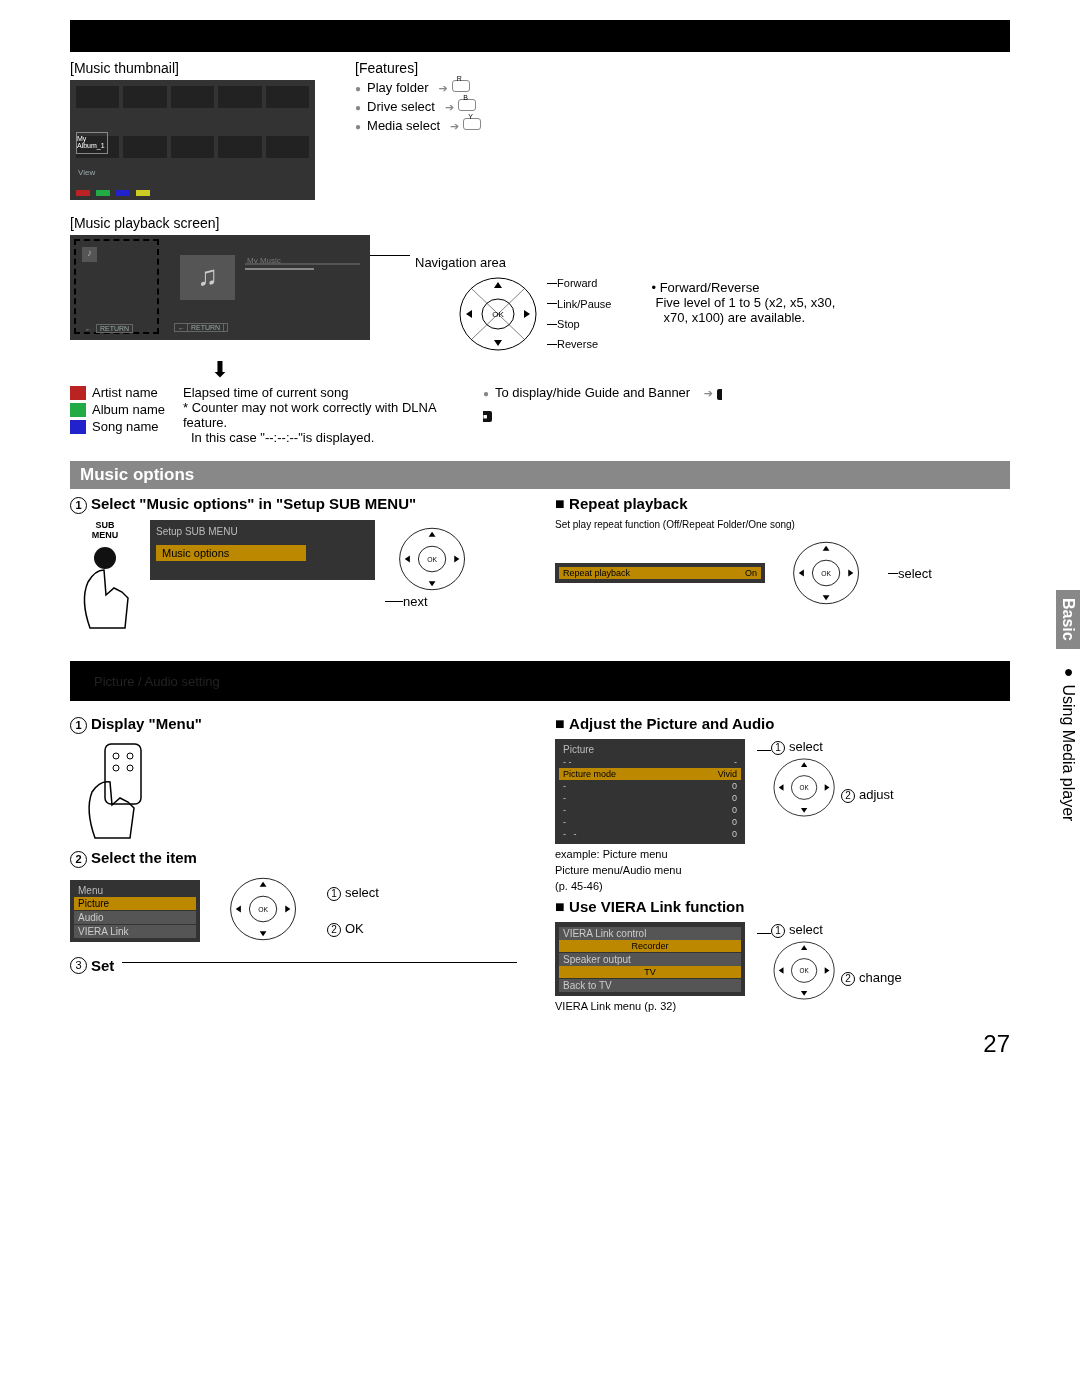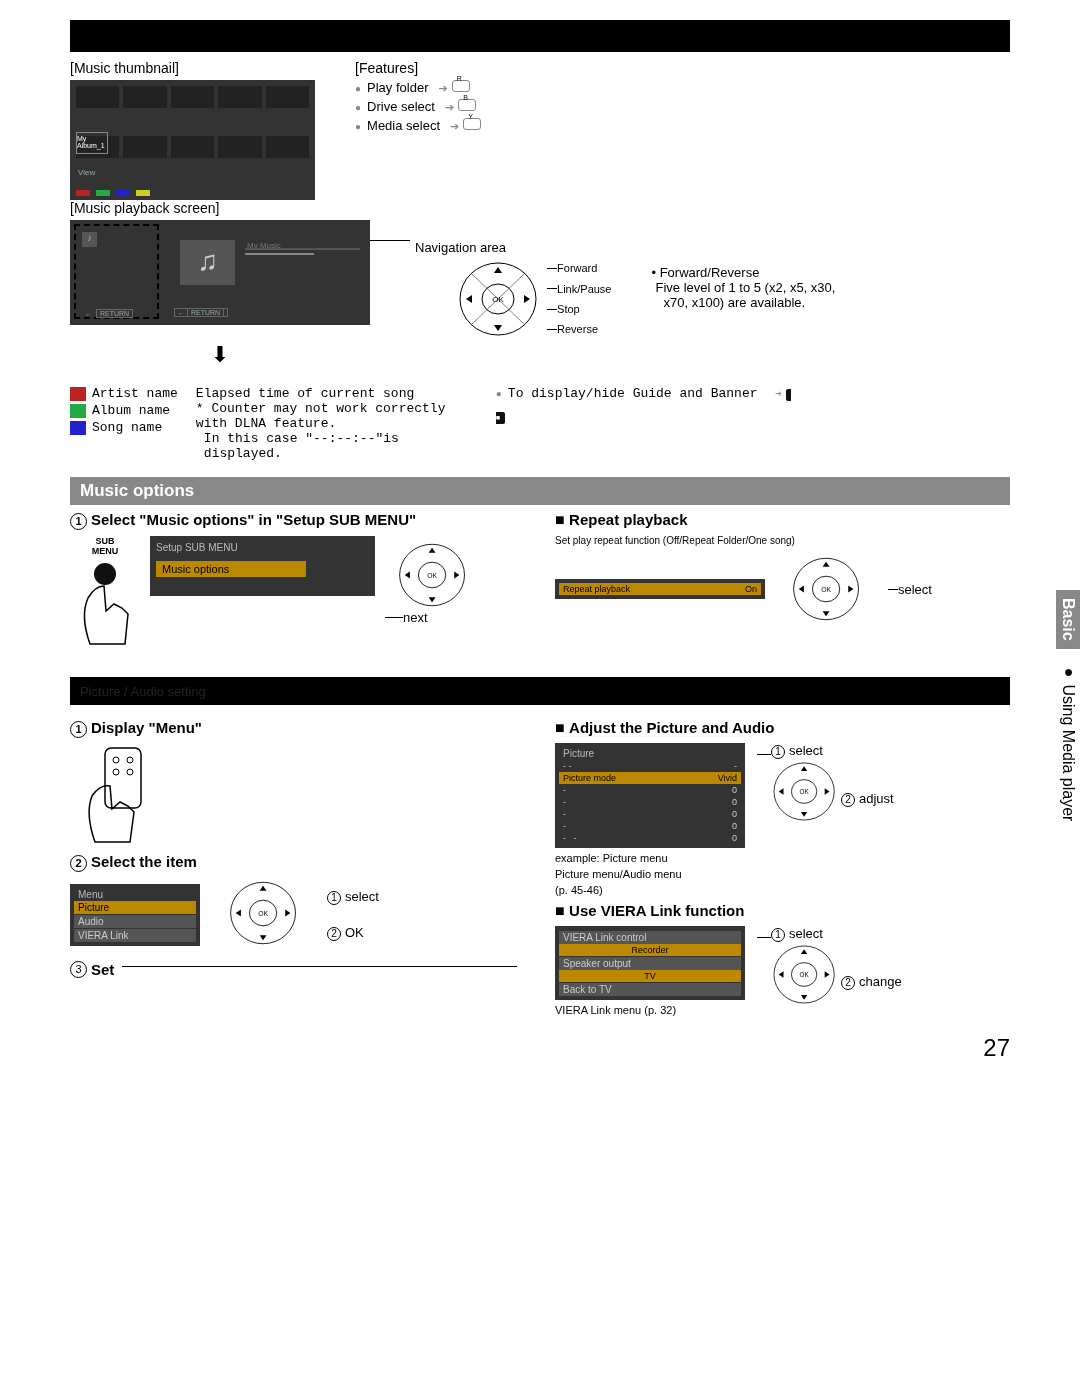--- a/index.html
+++ b/index.html
@@ -22,21 +22,21 @@
   .playback-box { background:#333; width:300px; height:105px; position:relative; }
   .dash-box { border:2px dashed #000; position:absolute; left:4px; top:4px; width:85px; height:95px;}
   .music-note { position:absolute; left:110px; top:20px; width:55px; height:45px; background:#555; color:#ccc; font-size:28px; text-align:center; line-height:42px;}
   .prog { position:absolute; left:175px; top:25px; right:10px; }
   .prog .ln { height:2px; background:#555; margin-top:3px;}
   .prog-label { color:#777; font-size:8px; position:absolute; left:177px; top:21px;}
   .return-tag { position:absolute; left:104px; bottom:8px; font-size:7px; color:#9aa; border:1px solid #666; padding:0 3px;}
   .return-tag2 { position:absolute; left:15px; bottom:8px; font-size:7px; color:#9aa; }
   .return-tag2 .box { border:1px solid #666; padding:0 3px; margin-left:2px;}
   .arrow-down { text-align:center; font-size:22px; margin:2px 0 -4px 0; width:300px;}
-  .info-grid { display:flex; margin-top:22px;font-family:Liberation Mono, monospace; }
+  .info-grid { display:flex; margin-top:6px; }
   .color-list { margin-right:18px;}
   .color-item { display:flex; align-items:center; margin-bottom:2px; font-size:13px;}
   .color-sq { width:16px; height:14px; margin-right:6px;}
   .c-r{background:#b22;} .c-g{background:#2a4;} .c-b{background:#22c;}
   .elapsed-notes { font-size:13px; max-width:260px;}
   svg.dpad { display:block;}
   .dpad-label { font-size:11px; line-height:1.3; }
   .line-conn { border-top:1px solid #000; height:1px;}
   .grey-header { background:#888; color:#fff; font-weight:bold; padding:4px 10px; font-size:17px; margin-top:16px;}
   .step-title { font-weight:bold; font-size:15px; margin:6px 0;}
@@ -126,21 +126,21 @@
       <div class="feature-row">
         <span class="bullet">Media select</span>
         <span class="arrow"></span>
         <span class="arrow-key">
             <span class="sup">Y</span>
           </span>
       </div>
     </div>
   </div>
 
-  <div class="section-label" style="margin-top:0;">[Music playback screen]</div>
+  <div class="section-label" style="margin-top:15px;">[Music playback screen]</div>
 
   <div class="flex-row" style="align-items:flex-start;">
     <div style="position:relative;">
       <div class="playback-box">
         <div class="dash-box">
           <div style="position:absolute; left:6px; top:6px; width:15px; height:15px; background:#555; color:#aaa; font-size:10px; text-align:center;">♪</div>
         </div>
         <div class="music-note">♫</div>
         <span class="prog-label">My Music</span>
         <div class="prog">
@@ -280,21 +280,21 @@
             <polygon points="74,41 68,37 68,45"></polygon>
         </svg>
         <div style="display:flex; align-items:center;">
             <div class="line-conn" style="width:10px;"></div>
             <span>select</span>
           </div>
       </div>
     </div>
   </div>
 
-  <div class="black-bar" style="margin-top:28px; height:28px; display:flex; align-items:center; padding:0 10px;">
+  <div class="black-bar" style="margin-top:28px; height:40px; display:flex; align-items:center; padding:0 24px;">
     <span style="color:#222; font-size:13px;">Picture / Audio setting</span>
   </div>
 
   <div class="two-col">
 
     <div class="col">
       <div class="step-title"><span class="circ">1</span><span>Display "Menu"</span></div>
       <svg width="120" height="100" viewBox="0 0 120 100">
         <rect x="35" y="4" width="36" height="60" rx="6" fill="none" stroke="#000" stroke-width="1.5"></rect>
         <circle cx="46" cy="16" r="3" fill="none" stroke="#000"></circle>

